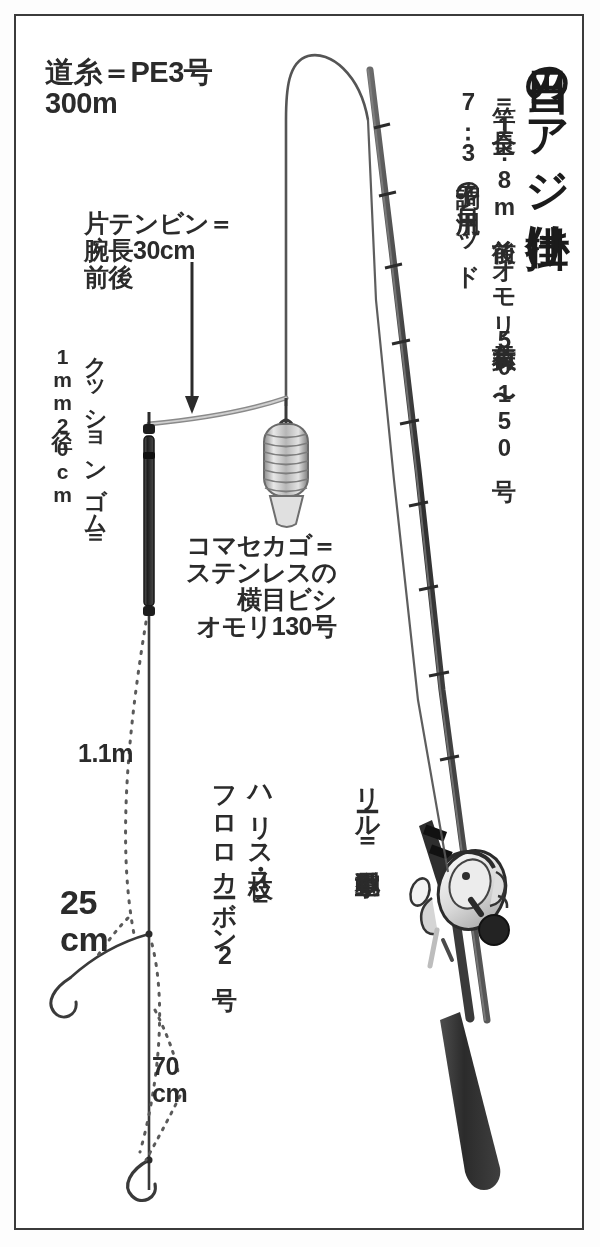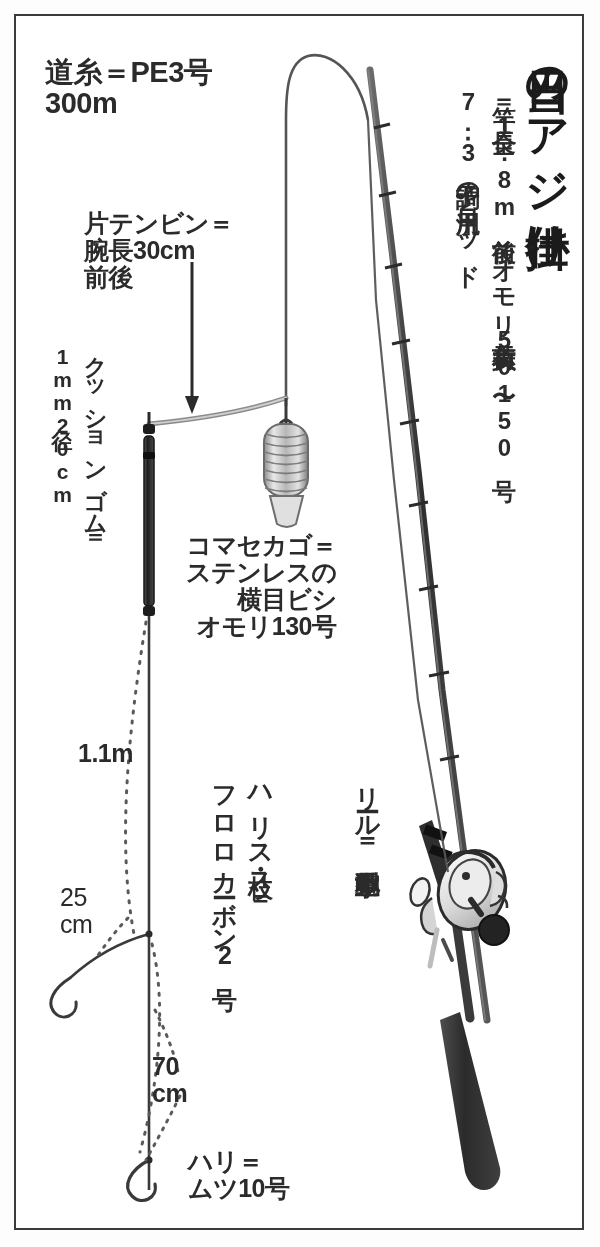--- a/index.html
+++ b/index.html
@@ -136,22 +136,22 @@
   #len-1-1m {
     left: 50px;
     top: 740px;
     font-size: 25px;
     font-weight: bold;
     margin-left: 28px;
   }
   #len-25cm {
     left: 60px;
     top: 884px;
-    font-size: 25px;
-    font-weight: normal;
+    font-size: 34px;
+    font-weight: bold;
   }
   #len-90cm {
     left: 152px;
     top: 1053px;
     font-size: 25px;
     font-weight: bold;
   }
   #hook-label {
     left: 188px;
     top: 1148px;
@@ -349,16 +349,14 @@
   <div class="vtxt" id="reel-label">リール＝中小型電動</div>
 
   <div class="txt" id="len-1-1m">1.1m</div>
 
   <div class="txt" id="len-25cm">25
 cm</div>
 
   <div class="txt" id="len-90cm">70
 cm</div>
 
-  <div class="txt" id="hook-label">ハリ＝
-ムツ10号</div>
 
 </div>
 
 </body></html>

